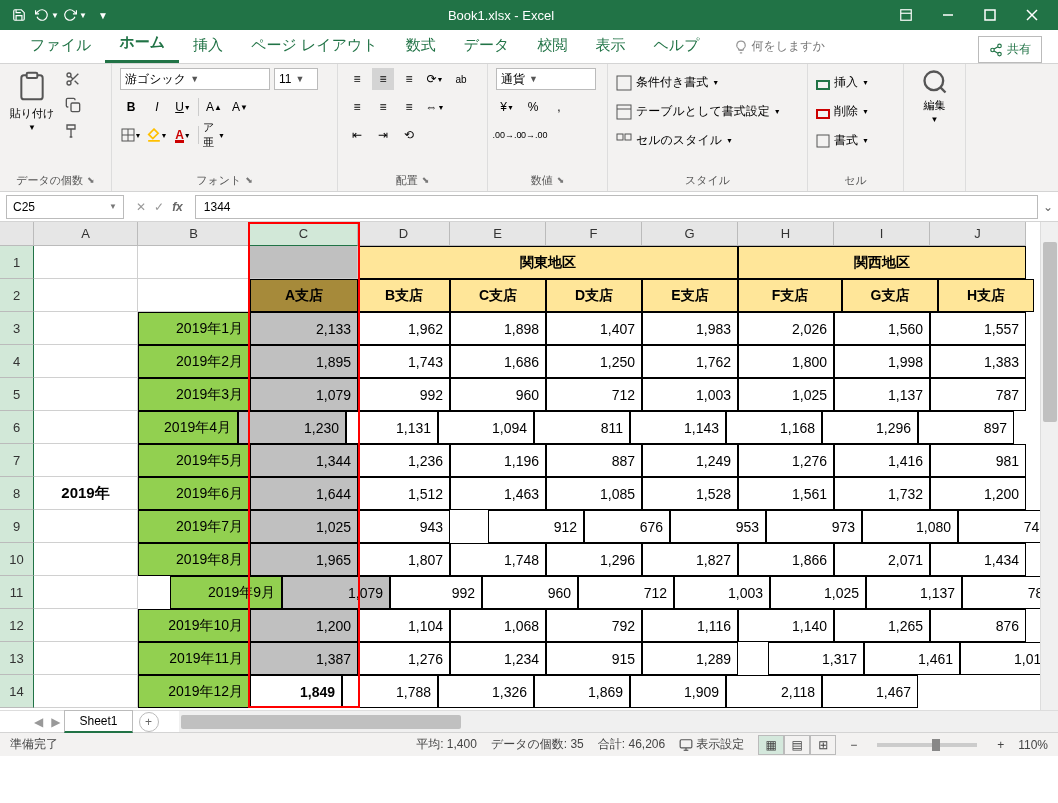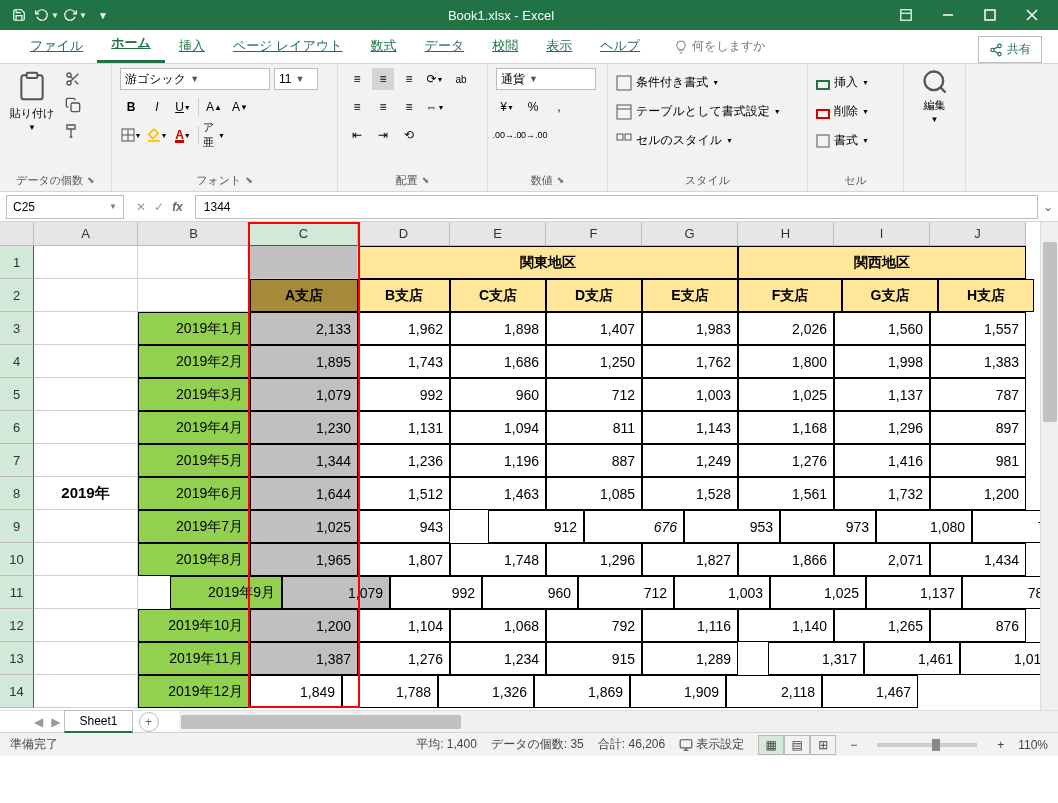--- a/index.html
+++ b/index.html
@@ -6,21 +6,21 @@
 body { width: 1058px; height: 803px; background: #fff; overflow: hidden; font-size: 12px; }
 
 .titlebar { height: 30px; background: #217346; color: #fff; display: flex; align-items: center; padding: 0 6px; }
 .titlebar .qat { display: flex; gap: 2px; }
 .titlebar .qat .btn { width: 26px; height: 26px; display: flex; align-items: center; justify-content: center; cursor: pointer; }
 .titlebar .title { flex: 1; text-align: center; font-size: 13px; }
 .titlebar .win { display: flex; gap: 2px; }
 .titlebar .win .btn { width: 40px; height: 26px; display: flex; align-items: center; justify-content: center; cursor: pointer; }
 
 .tabs { height: 34px; background: #fff; border-bottom: 1px solid #d4d4d4; display: flex; align-items: flex-end; padding-left: 16px; }
-.tab { padding: 8px 14px; color: #217346; font-size: 13px; cursor: pointer; text-decoration: underline; }
+.tab { padding: 8px 14px; color: #217346; font-size: 15px; cursor: pointer; }
 .tab.active { color: #217346; border-bottom: 3px solid #217346; font-weight: bold; }
 .tell-me { display: flex; align-items: center; gap: 4px; color: #777; margin-left: 10px; padding: 8px 10px; }
 .share { margin-left: auto; margin-right: 16px; padding: 4px 10px; border: 1px solid #bbb; color: #217346; display: flex; align-items: center; gap: 4px; cursor: pointer; }
 
 .ribbon { height: 128px; background: #f3f2f1; border-bottom: 1px solid #d4d4d4; display: flex; }
 .group { border-right: 1px solid #ddd; padding: 4px 8px 2px 8px; display: flex; flex-direction: column; }
 .group-body { flex: 1; display: flex; gap: 6px; align-items: flex-start; }
 .group-label { font-size: 11px; color: #555; text-align: center; height: 18px; display:flex; align-items:center; justify-content:center; gap:4px;}
 .dlg-launch { font-size: 9px; color: #777; }
 .big-btn { width: 48px; display: flex; flex-direction: column; align-items: center; gap: 2px; font-size: 11px; cursor:pointer;}
@@ -493,21 +493,21 @@
         <div class="cell data-bordered" style="width: 92px;">992</div>
         <div class="cell data-bordered" style="width: 96px;">960</div>
         <div class="cell data-bordered" style="width: 96px;">712</div>
         <div class="cell data-bordered" style="width: 96px;">1,003</div>
         <div class="cell data-bordered" style="width: 96px;">1,025</div>
         <div class="cell data-bordered" style="width: 96px;">1,137</div>
         <div class="cell data-bordered" style="width: 96px;">787</div>
       </div>
       <div class="cell-row">
         <div class="cell" style="width: 104px; border-right: 1px solid rgb(208, 208, 208);"></div>
-        <div class="cell month-cell" style="width: 112px;">2019年4月</div>
+        <div class="cell month-cell" style="width: 100px;">2019年4月</div>
         <div class="cell sel-col data-bordered" style="width: 108px;">1,230</div>
         <div class="cell data-bordered" style="width: 92px;">1,131</div>
         <div class="cell data-bordered" style="width: 96px;">1,094</div>
         <div class="cell data-bordered" style="width: 96px;">811</div>
         <div class="cell data-bordered" style="width: 96px;">1,143</div>
         <div class="cell data-bordered" style="width: 96px;">1,168</div>
         <div class="cell data-bordered" style="width: 96px;">1,296</div>
         <div class="cell data-bordered" style="width: 96px;">897</div>
       </div>
       <div class="cell-row">
@@ -533,21 +533,21 @@
         <div class="cell data-bordered" style="width: 96px;">1,561</div>
         <div class="cell data-bordered" style="width: 96px;">1,732</div>
         <div class="cell data-bordered" style="width: 96px;">1,200</div>
       </div>
       <div class="cell-row">
         <div class="cell" style="width: 104px; border-right: 1px solid rgb(208, 208, 208);"></div>
         <div class="cell month-cell" style="width: 112px;">2019年7月</div>
         <div class="cell sel-col data-bordered" style="width: 108px;">1,025</div>
         <div class="cell data-bordered" style="width: 92px;">943</div>
         <div class="cell data-bordered" style="width: 96px; margin-left: 38px;">912</div>
-        <div class="cell data-bordered" style="width: 100px; font-style: italic;">676</div>
+        <div class="cell data-bordered" style="width: 86px;">676</div>
         <div class="cell data-bordered" style="width: 96px;">953</div>
         <div class="cell data-bordered" style="width: 96px;">973</div>
         <div class="cell data-bordered" style="width: 96px;">1,080</div>
         <div class="cell data-bordered" style="width: 96px;">748</div>
       </div>
       <div class="cell-row">
         <div class="cell" style="width: 104px; border-right: 1px solid rgb(208, 208, 208);"></div>
         <div class="cell month-cell" style="width: 112px;">2019年8月</div>
         <div class="cell sel-col data-bordered" style="width: 108px; text-align: right;">1,965</div>
         <div class="cell data-bordered" style="width: 92px;">1,807</div>
@@ -590,21 +590,21 @@
         <div class="cell data-bordered" style="width: 96px;">1,234</div>
         <div class="cell data-bordered" style="width: 96px;">915</div>
         <div class="cell data-bordered" style="width: 96px;">1,289</div>
         <div class="cell data-bordered" style="width: 96px; margin-left: 30px;">1,317</div>
         <div class="cell data-bordered" style="width: 96px;">1,461</div>
         <div class="cell data-bordered" style="width: 96px;">1,012</div>
       </div>
       <div class="cell-row">
         <div class="cell" style="width: 104px; border-right: 1px solid rgb(208, 208, 208);"></div>
         <div class="cell month-cell" style="width: 112px;">2019年12月</div>
-        <div class="cell data-bordered" style="width: 92px;">1,849</div>
+        <div class="cell data-bordered" style="width: 92px; font-weight: bold;">1,849</div>
         <div class="cell data-bordered" style="width: 96px;">1,788</div>
         <div class="cell data-bordered" style="width: 96px;">1,326</div>
         <div class="cell data-bordered" style="width: 96px;">1,869</div>
         <div class="cell data-bordered" style="width: 96px;">1,909</div>
         <div class="cell data-bordered" style="width: 96px;">2,118</div>
         <div class="cell data-bordered" style="width: 96px;">1,467</div>
       </div>
     </div>
   <div class="red-box" id="redbox" style="left: 248px; top: 0px; width: 112px; height: 486px;"></div>
   <div class="vscroll">

